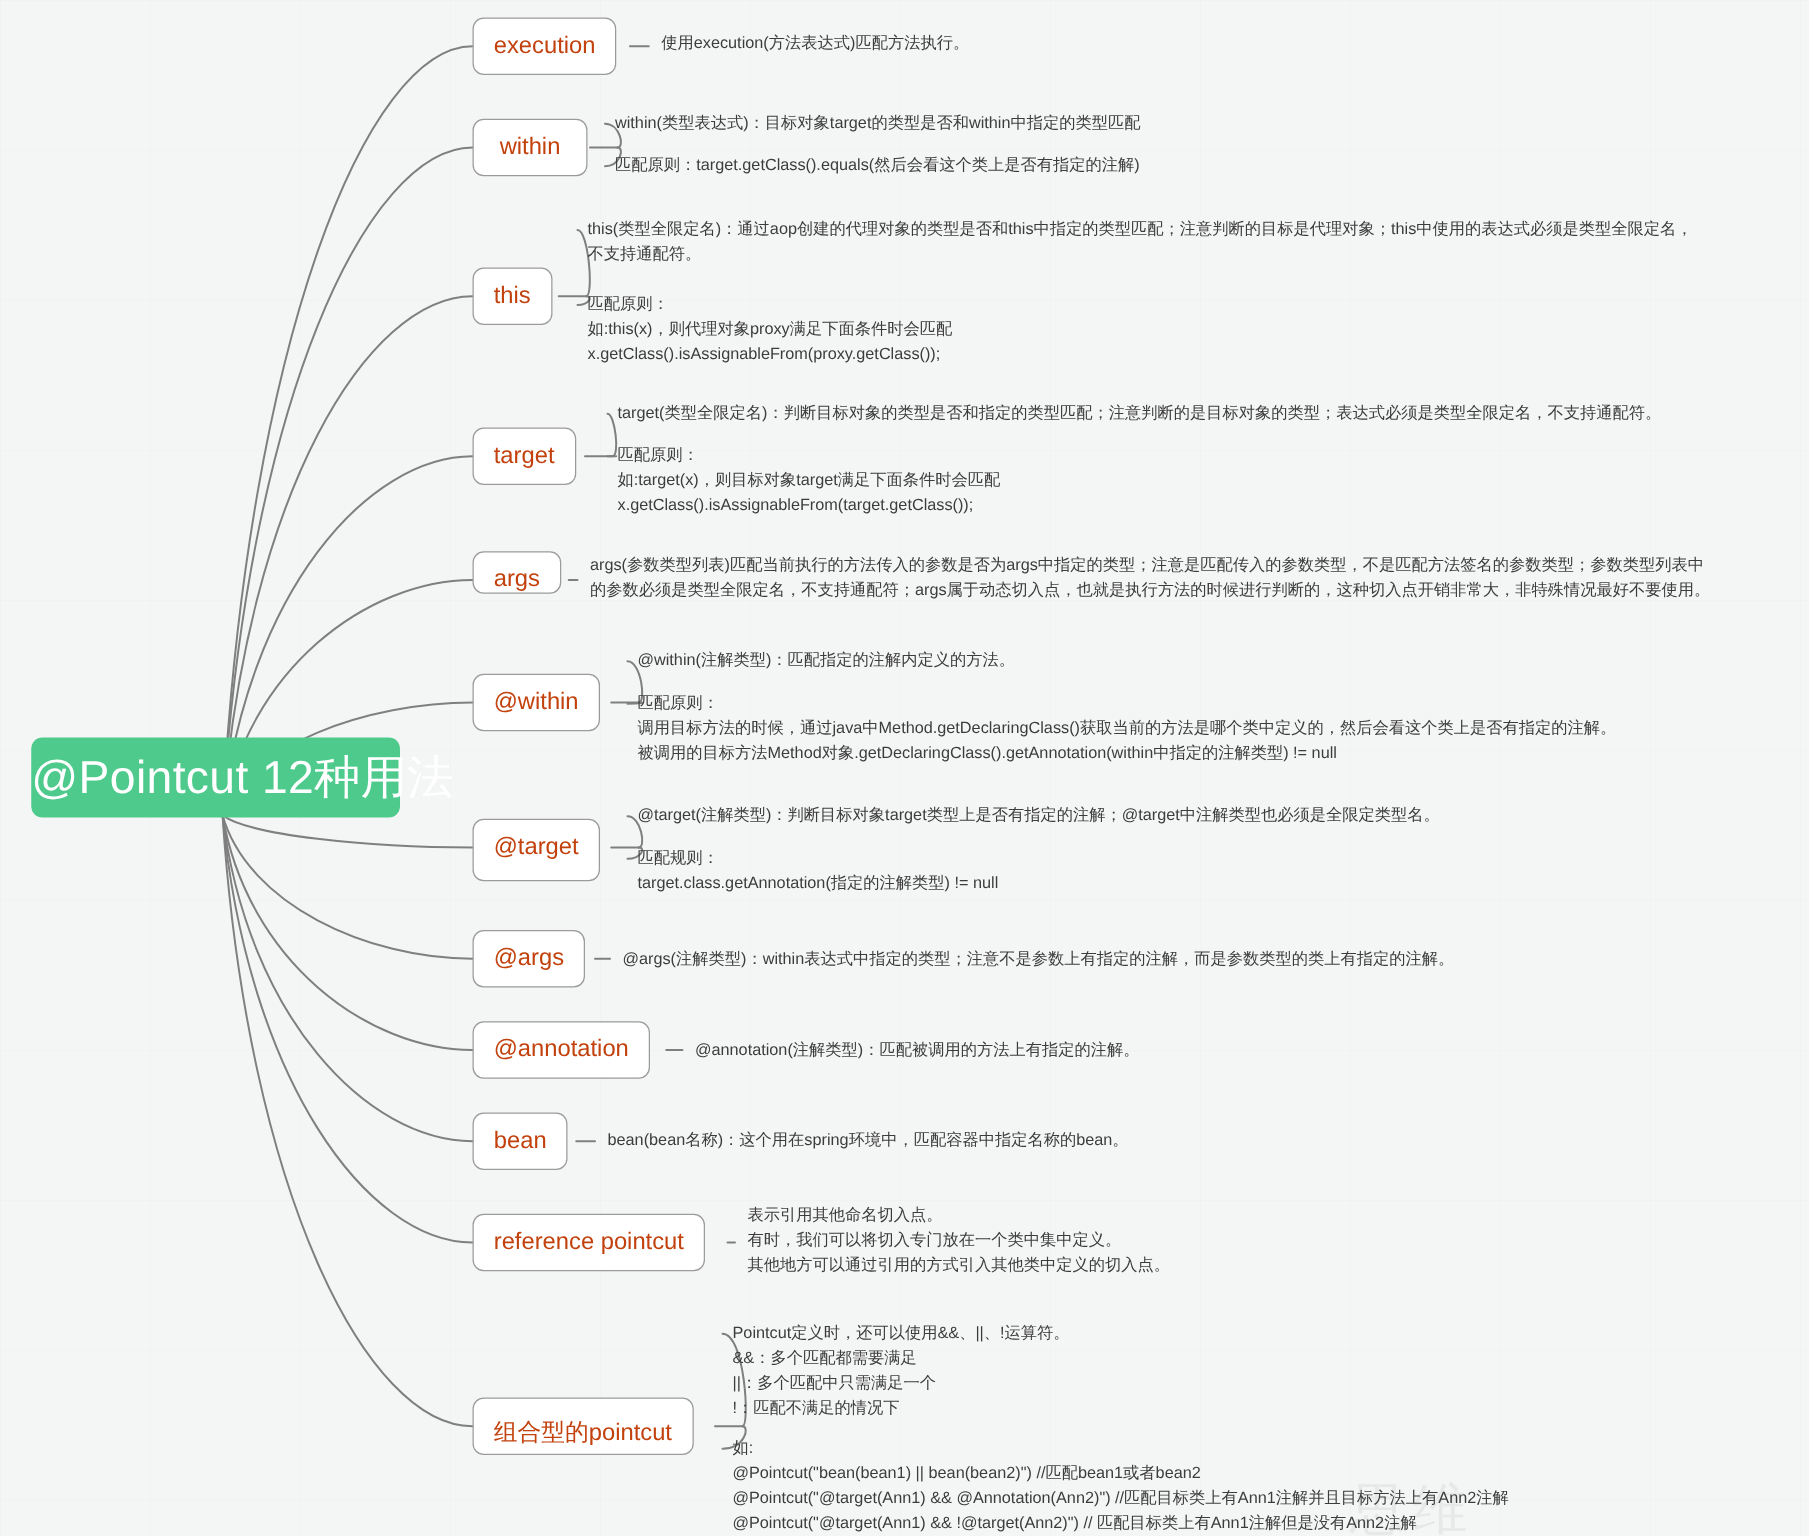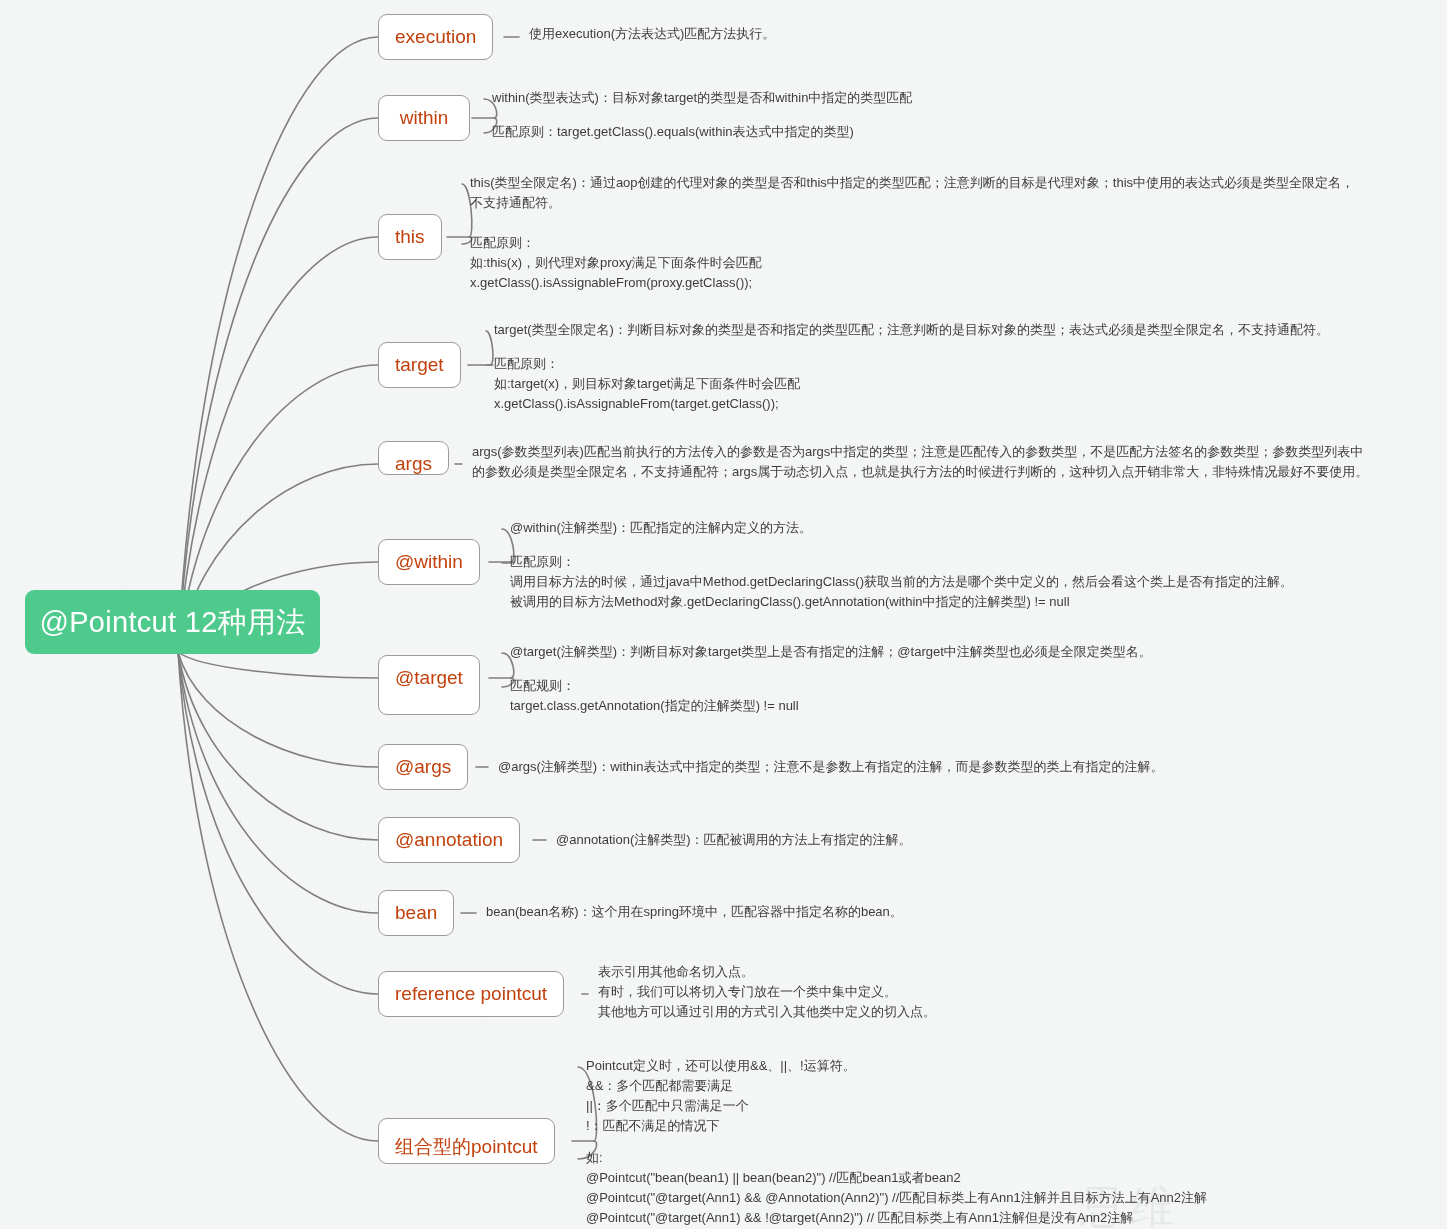--- a/index.html
+++ b/index.html
@@ -38,21 +38,21 @@
   }
   .root-node {
     position: absolute;
     left: 25px;
     top: 590px;
     width: 295px;
     height: 64px;
     background: #4ECB8C;
     border-radius: 9px;
     color: #ffffff;
-    font-size: 29px;
+    font-size: 37px;
     line-height: 64px;
     text-align: center;
     letter-spacing: 0.3px;
     box-sizing: border-box;
     z-index: 5;
     white-space: nowrap;
   }
   .node {
     position: absolute;
     background: #ffffff;
@@ -131,31 +131,31 @@
 
   <div class="root-node">@Pointcut 12种用法</div>
 
   <div id="node-layer">
       <div class="node" style="left: 378px; top: 14px; min-width: 112px; height: 46px; line-height: 26px; padding: 9px 16px; text-align: center;"><span>execution</span></div>
       <div class="node" style="left: 378px; top: 95px; min-width: 92px; height: 46px; line-height: 26px; padding: 9px 16px; text-align: center;"><span>within</span></div>
       <div class="node" style="left: 378px; top: 214px; min-width: 60px; height: 46px; line-height: 26px; padding: 9px 16px; text-align: center;"><span>this</span></div>
       <div class="node" style="left: 378px; top: 342px; min-width: 80px; height: 46px; line-height: 26px; padding: 9px 16px; text-align: center;"><span>target</span></div>
       <div class="node" style="left: 378px; top: 441px; min-width: 66px; height: 34px; line-height: 26px; padding: 9px 16px; text-align: center;"><span>args</span></div>
       <div class="node" style="left: 378px; top: 539px; min-width: 101px; height: 46px; line-height: 26px; padding: 9px 16px; text-align: left;"><span>@within</span></div>
-      <div class="node" style="left: 378px; top: 655px; min-width: 100px; height: 60px; line-height: 26px; padding: 9px 16px; text-align: center;"><span>@target</span></div>
+      <div class="node" style="left: 378px; top: 655px; min-width: 100px; height: 50px; line-height: 26px; padding: 9px 16px; text-align: center;"><span>@target</span></div>
       <div class="node" style="left: 378px; top: 744px; min-width: 84px; height: 46px; line-height: 26px; padding: 9px 16px; text-align: center;"><span>@args</span></div>
       <div class="node" style="left: 378px; top: 817px; min-width: 141px; height: 46px; line-height: 26px; padding: 9px 16px; text-align: center;"><span>@annotation</span></div>
       <div class="node" style="left: 378px; top: 890px; min-width: 70px; height: 46px; line-height: 26px; padding: 9px 16px; text-align: center;"><span>bean</span></div>
       <div class="node" style="left: 378px; top: 971px; min-width: 186px; height: 46px; line-height: 26px; padding: 9px 16px; text-align: center;"><span>reference pointcut</span></div>
       <div class="node" style="left: 378px; top: 1118px; min-width: 172px; height: 46px; line-height: 26px; padding: 15px 16px; text-align: center;"><span>组合型的pointcut</span></div>
     </div>
   <div id="leaf-layer">
       <div class="leaf" style="left: 529px; top: 24px;">使用execution(方法表达式)匹配方法执行。</div>
       <div class="leaf" style="left: 492px; top: 88px;">within(类型表达式)：目标对象target的类型是否和within中指定的类型匹配</div>
-      <div class="leaf" style="left: 492px; top: 122px;">匹配原则：target.getClass().equals(within表达式中指定的类型)</div>
+      <div class="leaf" style="left: 492px; top: 122px;">匹配原则：target.getClass().equals(然后会看这个类上是否有指定的注解)</div>
       <div class="leaf" style="left: 470px; top: 173px;">this(类型全限定名)：通过aop创建的代理对象的类型是否和this中指定的类型匹配；注意判断的目标是代理对象；this中使用的表达式必须是类型全限定名，
 不支持通配符。</div>
       <div class="leaf" style="left: 470px; top: 233px;">匹配原则：
 如:this(x)，则代理对象proxy满足下面条件时会匹配
 x.getClass().isAssignableFrom(proxy.getClass());</div>
       <div class="leaf" style="left: 494px; top: 320px;">target(类型全限定名)：判断目标对象的类型是否和指定的类型匹配；注意判断的是目标对象的类型；表达式必须是类型全限定名，不支持通配符。</div>
       <div class="leaf" style="left: 494px; top: 354px;">匹配原则：
 如:target(x)，则目标对象target满足下面条件时会匹配
 x.getClass().isAssignableFrom(target.getClass());</div>
       <div class="leaf" style="left: 472px; top: 442px;">args(参数类型列表)匹配当前执行的方法传入的参数是否为args中指定的类型；注意是匹配传入的参数类型，不是匹配方法签名的参数类型；参数类型列表中

